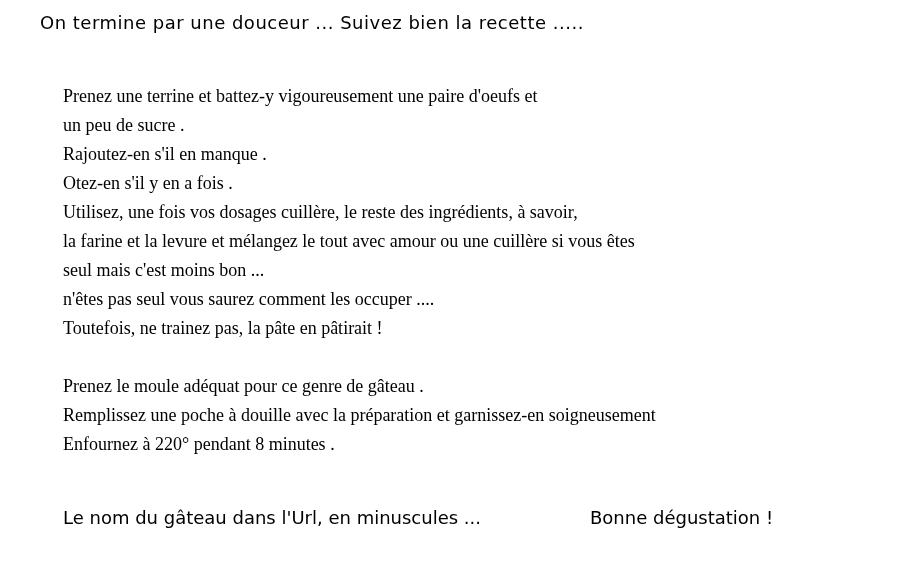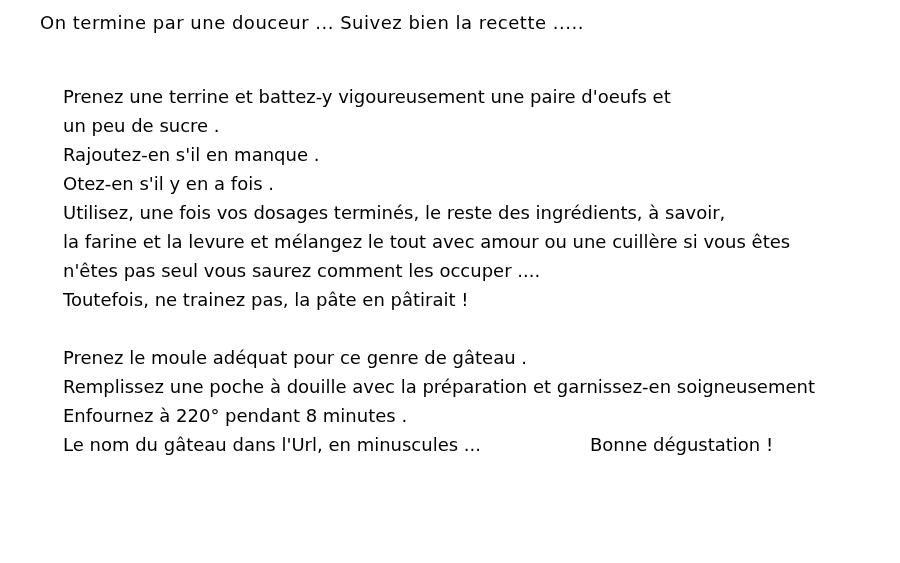--- a/index.html
+++ b/index.html
@@ -28,28 +28,30 @@
     position: absolute;
     left: 63px;
     top: 82px;
     right: 10px;
     font-size: 18px;
     line-height: 29px;
   }
   .line {
     height: 29px;
     white-space: nowrap;
+    font-family: Liberation Serif, serif;
   }
   .para-gap {
     height: 29px;
   }
   .footer-line {
     position: relative;
     height: 29px;
     white-space: nowrap;
+    margin-top: 44px;
   }
   .footer-right {
     position: absolute;
     left: 527px;
     top: 0;
     white-space: nowrap;
   }
 </style>
 </head>
 <body>
@@ -58,22 +60,23 @@
 
   <div class="title">On termine par une douceur ... Suivez bien la recette .....</div>
 
   <div class="content">
 
     <div>
       <div class="line">Prenez une terrine et battez-y vigoureusement une paire d'oeufs et</div>
       <div class="line">un peu de sucre .</div>
       <div class="line">Rajoutez-en s'il en manque .</div>
       <div class="line">Otez-en s'il y en a fois .</div>
-      <div class="line">Utilisez, une fois vos dosages terminés, le reste des ingrédients, à savoir,</div>
+      <div class="line">Utilisez, une fois vos dosages cuillère, le reste des ingrédients, à savoir,</div>
       <div class="line">la farine et la levure et mélangez le tout avec amour ou une cuillère si vous êtes</div>
+      <div class="line">seul mais c'est moins bon ...</div>
       <div class="line">n'êtes pas seul vous saurez comment les occuper ....</div>
       <div class="line">Toutefois, ne trainez pas, la pâte en pâtirait !</div>
     </div>
 
     <div class="para-gap"></div>
 
     <div>
       <div class="line">Prenez le moule adéquat pour ce genre de gâteau .</div>
       <div class="line">Remplissez une poche à douille avec la préparation et garnissez-en soigneusement</div>
       <div class="line">Enfournez à 220° pendant 8 minutes .</div>

